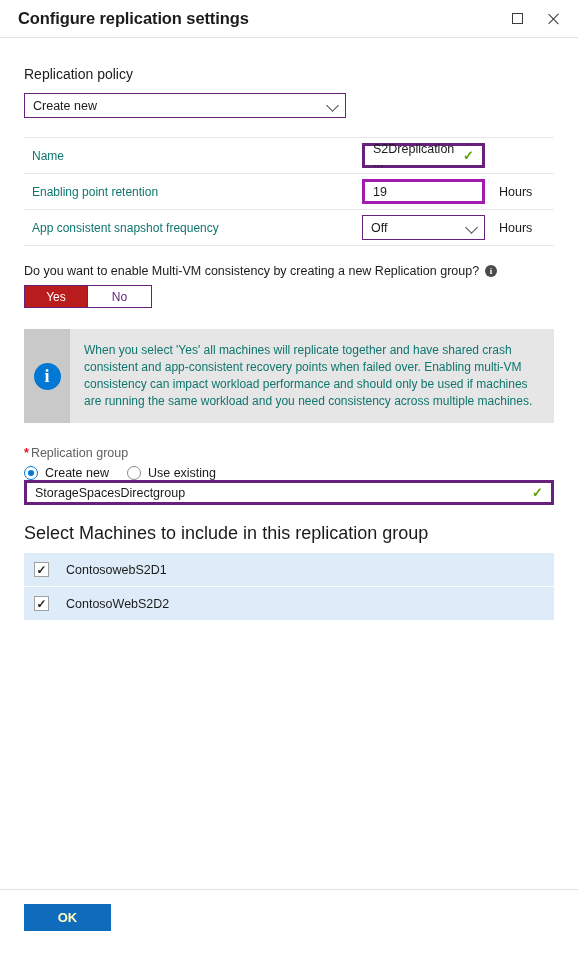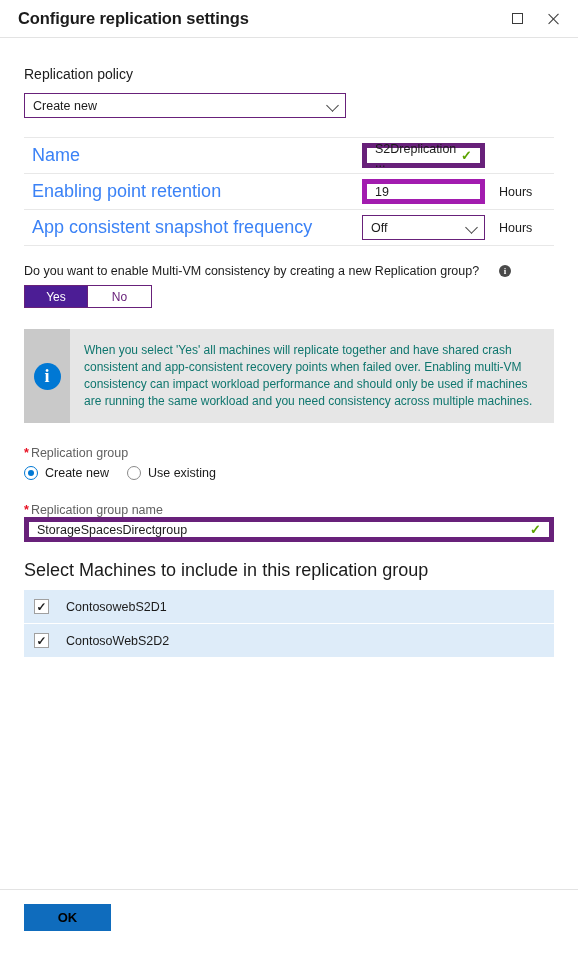--- a/index.html
+++ b/index.html
@@ -109,21 +109,21 @@
     top: 50%;
     width: 8px;
     height: 8px;
     margin-top: -5px;
     border-right: 1.2px solid #444;
     border-bottom: 1.2px solid #444;
     transform: rotate(45deg);
   }
   .text-box {
     box-sizing: border-box;
-    border: 5px solid #a21caf;
+    border: 3px solid #a21caf;
     background: #fff;
     height: 25px;
     display: flex;
     align-items: center;
     padding: 0 8px;
     font-size: 12.5px;
     color: #1b1b1b;
   }
   .text-box.valid {
     border-color: #68217a;
@@ -146,43 +146,43 @@
   }
   .settings-table tr { height: 36px; }
   .settings-table td {
     border-top: 1px solid #e8e8e8;
     border-bottom: 1px solid #e8e8e8;
     padding: 0;
     vertical-align: middle;
   }
   .settings-table tr + tr td { border-top: none; }
   .cell-label {
-    font-size: 18px;
-    color: #3b82f6;
+    font-size: 12px;
+    color: #0f766e;
     padding-left: 8px !important;
     width: 330px;
   }
   .cell-field { width: 127px; }
   .cell-unit {
     font-size: 12.5px;
     color: #1b1b1b;
     padding-left: 10px !important;
   }
   .field-name { width: 123px; }
   .field-num  { width: 123px; }
   .field-freq { width: 123px; }
 
   
   .question {
     font-size: 12.5px;
     color: #1b1b1b;
     margin-top: 18px;
     display: flex;
     align-items: center;
-    gap: 20px;
+    gap: 6px;
     text-align: right;
   }
   .info-dot {
     display: inline-flex;
     align-items: center;
     justify-content: center;
     width: 12px;
     height: 12px;
     border-radius: 50%;
     background: #4a4a4a;
@@ -201,21 +201,21 @@
   .toggle-seg {
     flex: 1 1 50%;
     display: flex;
     align-items: center;
     justify-content: center;
     font-size: 12px;
     box-sizing: border-box;
     cursor: default;
   }
   .toggle-seg.on {
-    background: #4c1d95;
+    background: #b91c1c;
     color: #ffffff;
     border: 1px solid #68217a;
   }
   .toggle-seg.off {
     background: #ffffff;
     color: #68217a;
     border: 1px solid #68217a;
     border-left: none;
   }
 
@@ -353,21 +353,21 @@
     flex: 0 0 auto;
     border-top: 1px solid #e3e3e3;
     padding: 14px 0 0 24px;
     height: 66px;
     box-sizing: border-box;
   }
   .ok-btn {
     width: 87px;
     height: 27px;
     background: #0f6cbd;
-    color: #000000;
+    color: #fef9c3;
     font-size: 13px;
     font-weight: 700;
     border: none;
     display: flex;
     align-items: center;
     justify-content: center;
     font-family: "Liberation Sans", sans-serif;
     cursor: default;
   }
 </style>
@@ -457,23 +457,20 @@
       <div class="radio-item">
         <span class="radio sel"></span>
         <span>Create new</span>
       </div>
       <div class="radio-item">
         <span class="radio"></span>
         <span>Use existing</span>
       </div>
     </div>
 
-    <div class="req-label">
-      <span class="req-star">*</span><span>Replication group name</span>
-    </div>
 
     <div class="text-box valid" id="group-name-box">
       <span>StorageSpacesDirectgroup</span>
       <span class="check-ok">✓</span>
     </div>
 
     <div class="list-label">Select Machines to include in this replication group</div>
 
     <div class="machine-list">
       <div class="machine-row">

